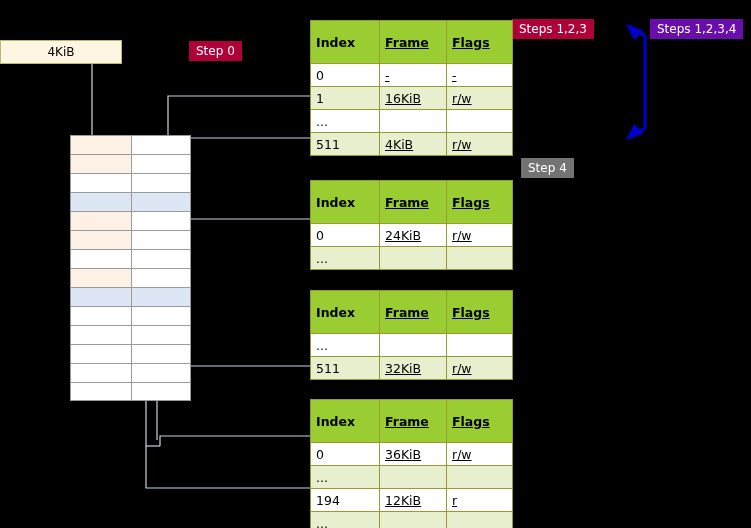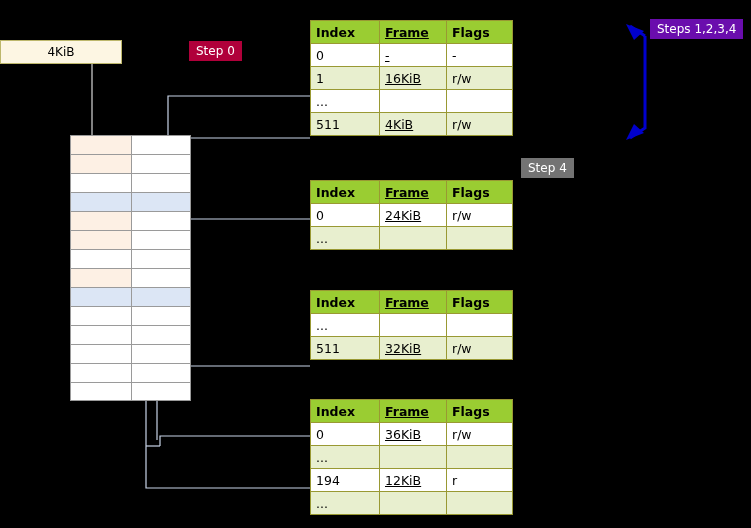--- a/index.html
+++ b/index.html
@@ -65,33 +65,33 @@
     font-size: 12.5px;
     color: #000;
     background: #ffffff;
     table-layout: fixed;
   }
   .ptable th {
     background: #9acd32;
     border: 1px solid #999933;
     font-weight: bold;
     text-align: left;
-    padding: 3px 5px;
+    padding: 13px 5px;
     height: 16px;
   }
   .ptable td {
     border: 1px solid #999933;
     padding: 3px 5px;
     height: 16px;
     background: #ffffff;
   }
   .ptable tr.alt td { background: #e8efcf; }
   .col-index { width: 58px; }
   .col-frame { width: 56px; text-decoration: underline; }
-  .col-flags { width: 55px; }
+  .col-flags { width: 55px; text-decoration: underline; }
 
   .t1 { left: 310px; top: 20px; }
   .t2 { left: 310px; top: 180px; }
   .t3 { left: 310px; top: 290px; }
   .t4 { left: 310px; top: 399px; }
 
   svg.overlay {
     position: absolute;
     left: 0; top: 0;
     width: 751px; height: 528px;
@@ -147,20 +147,21 @@
       <polygon points="626,24 644,31 634,40" fill="#0000cc"></polygon>
       <polygon points="626,140 644,133 634,124" fill="#0000cc"></polygon>
     </g>
   </svg>
 
   <div class="abs kib-block">
     <span>4KiB</span>
   </div>
 
   <div class="abs step-label step0">Step 0</div>
+  <div class="abs step-label step123">Steps 1,2,3</div>
   <div class="abs step-label step1234">Steps 1,2,3,4</div>
   <div class="abs step-label step4">Step 4</div>
 
   <div class="abs memcol" id="memcol">
       <div class="memrow">
         <div class="half-l" style="background: rgb(253, 240, 228);"></div>
         <div class="half-r" style="background: rgb(255, 255, 255);"></div>
       </div>
       <div class="memrow">
         <div class="half-l" style="background: rgb(253, 240, 228);"></div>

